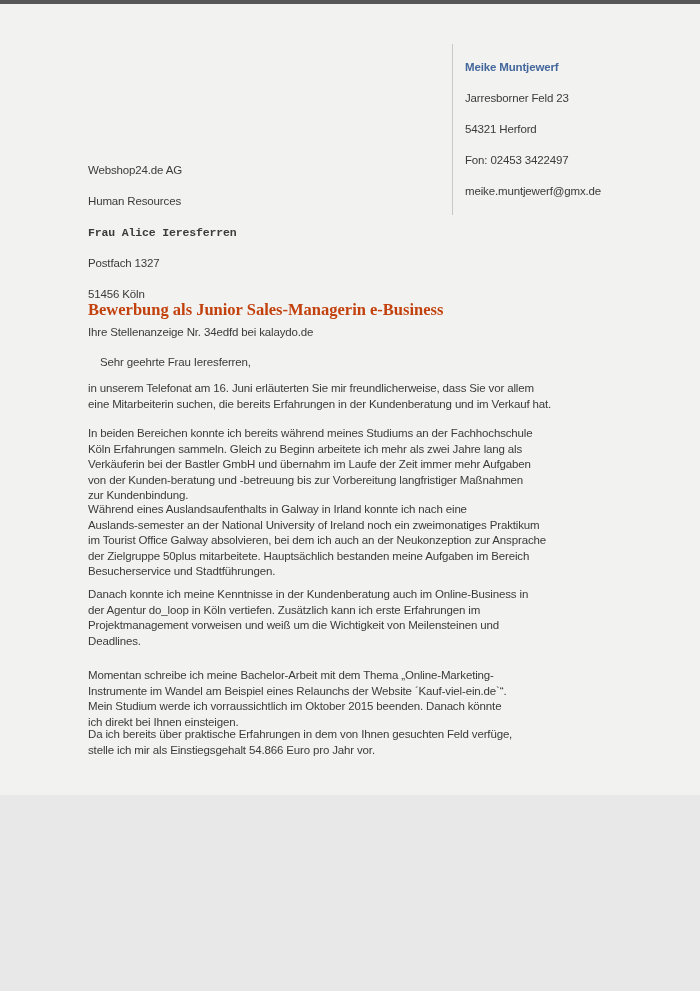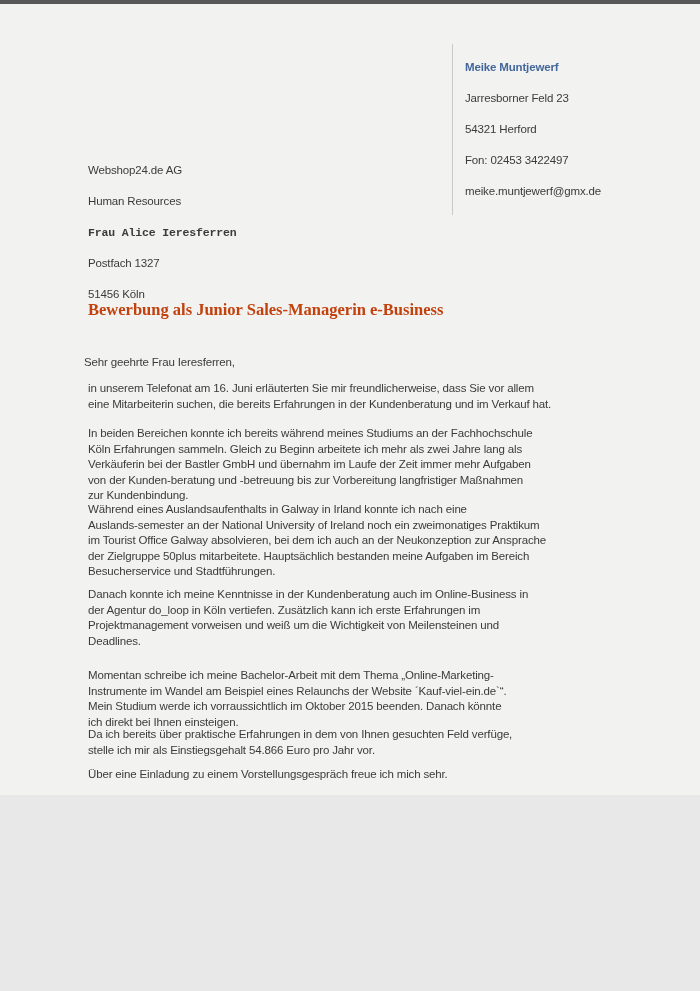--- a/index.html
+++ b/index.html
@@ -63,21 +63,21 @@
     font-weight:bold;
     color:#c2410c;
     letter-spacing:0;
   }
   .subject-ref{
     position:absolute;
     left:88px; top:325px;
   }
   .greeting{
     position:absolute;
-    left:84px; top:355px;
+    left:100px; top:355px;
   }
   .para{
     position:absolute;
     left:88px;
     width:565px;
   }
   .p1{top:381px;}
   .p2{top:426px;}
   .p3{top:502px;}
   .p4{top:587px;}
@@ -128,20 +128,21 @@
 
   <div class="recipient txt">
     <div>Webshop24.de AG</div>
     <div>Human Resources</div>
     <div class="bold-line">Frau Alice Ieresferren</div>
     <div>Postfach 1327</div>
     <div>51456 Köln</div>
   </div>
 
   <h1 class="subject">Bewerbung als Junior Sales-Managerin e-Business</h1>
+  <div class="subject-ref txt">Ihre Stellenanzeige Nr. 34edfd bei kalaydo.de</div>
 
   <div class="greeting txt">Sehr geehrte Frau Ieresferren,</div>
 
   <div class="para txt p1">in unserem Telefonat am 16. Juni erläuterten Sie mir freundlicherweise, dass Sie vor allem
 eine Mitarbeiterin suchen, die bereits Erfahrungen in der Kundenberatung und im Verkauf hat.</div>
   <div class="para txt p2">In beiden Bereichen konnte ich bereits während meines Studiums an der Fachhochschule
 Köln Erfahrungen sammeln. Gleich zu Beginn arbeitete ich mehr als zwei Jahre lang als
 Verkäuferin bei der Bastler GmbH und übernahm im Laufe der Zeit immer mehr Aufgaben
 von der Kunden-beratung und -betreuung bis zur Vorbereitung langfristiger Maßnahmen
 zur Kundenbindung.</div>
@@ -153,21 +154,20 @@
   <div class="para txt p4">Danach konnte ich meine Kenntnisse in der Kundenberatung auch im Online-Business in
 der Agentur do_loop in Köln vertiefen. Zusätzlich kann ich erste Erfahrungen im
 Projektmanagement vorweisen und weiß um die Wichtigkeit von Meilensteinen und
 Deadlines.</div>
   <div class="para txt p5">Momentan schreibe ich meine Bachelor-Arbeit mit dem Thema „Online-Marketing-
 Instrumente im Wandel am Beispiel eines Relaunchs der Website ´Kauf-viel-ein.de`“.
 Mein Studium werde ich vorraussichtlich im Oktober 2015 beenden. Danach könnte
 ich direkt bei Ihnen einsteigen.</div>
   <div class="para txt p6">Da ich bereits über praktische Erfahrungen in dem von Ihnen gesuchten Feld verfüge,
 stelle ich mir als Einstiegsgehalt 54.866 Euro pro Jahr vor.</div>
-  <div class="para txt p7">Über eine Einladung zu einem Vorstellungsgespräch freue ich mich sehr.</div>
 
   <div class="closing txt">Mit freundlichen Grüßen</div>
   <div class="signature txt">Meike Muntjewerf</div>
 
 
   <div class="watermark">blog</div>
 
 </div>
 
 </body></html>

